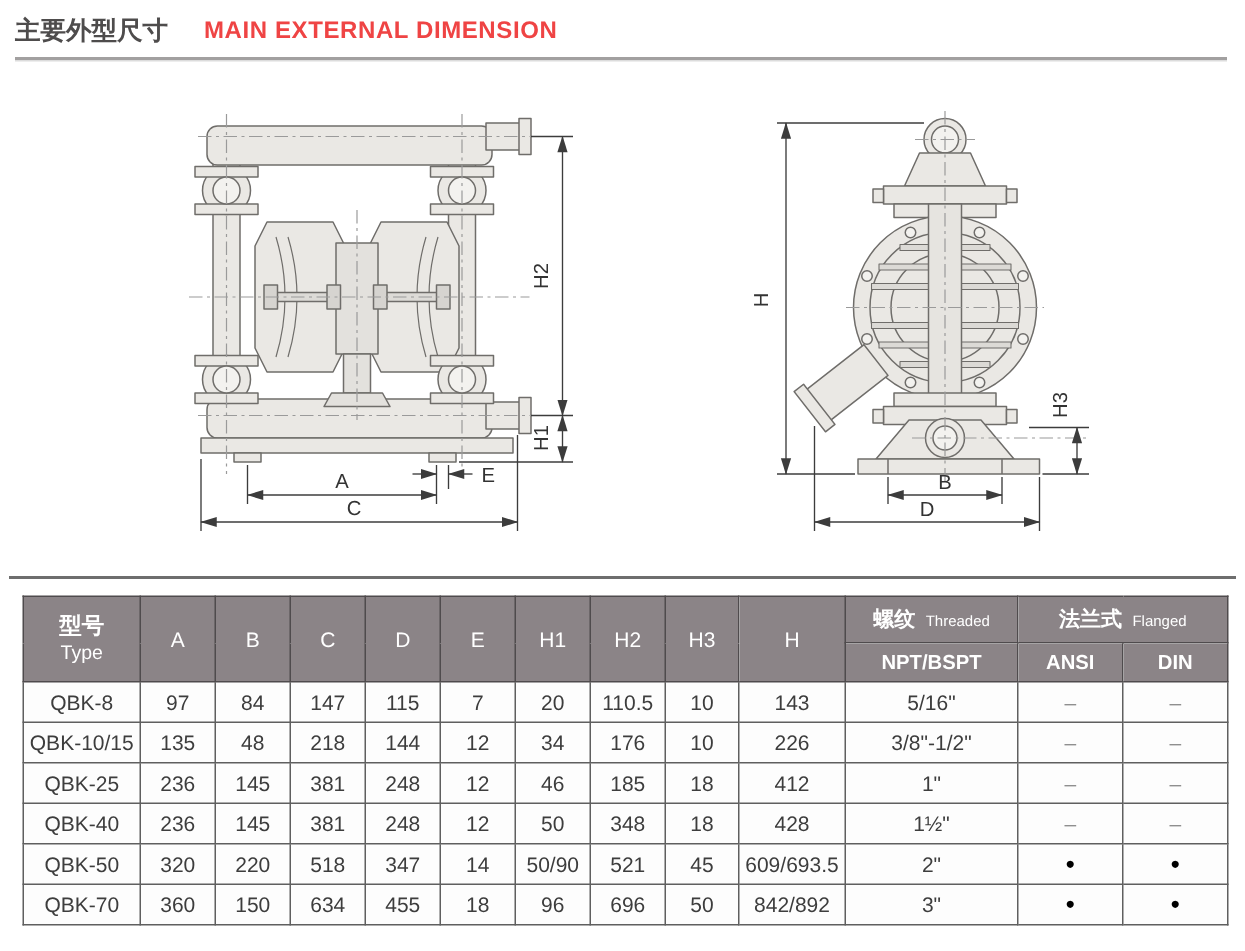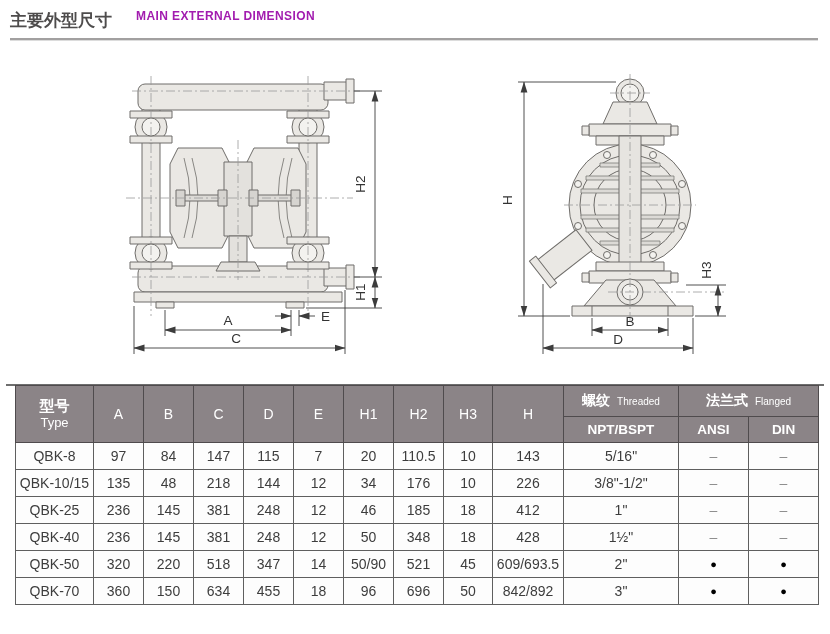--- a/index.html
+++ b/index.html
@@ -1,30 +1,30 @@
 <!DOCTYPE html>
 <html><head>
 <meta charset="utf-8">
 <style>
   html,body{margin:0;padding:0;background:#fff;}
   .page{position:relative;width:830px;height:634px;background:#ffffff;overflow:hidden;
         font-family:"Liberation Sans","DejaVu Sans",sans-serif;}
   
-  .title-row{position:absolute;left:10px;top:9px;display:flex;align-items:flex-start;gap:24px;}
+  .title-row{position:absolute;left:10px;top:9px;display:flex;align-items:center;gap:24px;}
   .title-zh{font-size:17px;font-weight:bold;color:#4e4c4c;}
-  .title-en{font-size:12px;font-weight:bold;color:#a21caf;letter-spacing:.4px;}
+  .title-en{font-size:16px;font-weight:bold;color:#ef4444;letter-spacing:.4px;}
   .title-rule{position:absolute;left:10px;top:38px;width:808px;height:2px;background:#a2a0a0;
               box-shadow:0 1px 0 #dcdcdc;}
   .pre-table-rule{position:absolute;left:6px;top:384px;width:818px;height:2px;background:#6e6e6e;}
   
   .svg-front{position:absolute;left:118px;top:70px;}
   .svg-side{position:absolute;left:480px;top:70px;}
   svg text{font-family:"Liberation Sans","DejaVu Sans",sans-serif;font-size:13.5px;fill:#333;}
   
-  table.dims{position:absolute;left:15px;top:385px;width:803px;border-collapse:collapse;
+  table.dims{position:absolute;left:15px;top:397px;width:803px;border-collapse:collapse;
              table-layout:fixed;font-size:14px;color:#3d3d3d;}
   table.dims th,table.dims td{border:1px solid #5f5f5f;text-align:center;vertical-align:middle;
              padding:0;overflow:hidden;white-space:nowrap;}
   table.dims{border:1px solid #474747;}
   thead th{background:#8b8487;color:#ffffff;font-weight:normal;border-color:#4f4b4d !important;}
   thead tr.h1{height:31px;}
   thead tr.h2{height:26px;}
   th .zh{font-size:15px;font-weight:bold;}
   th .en{font-size:13px;}
   th.group .zh{font-size:14px;}

